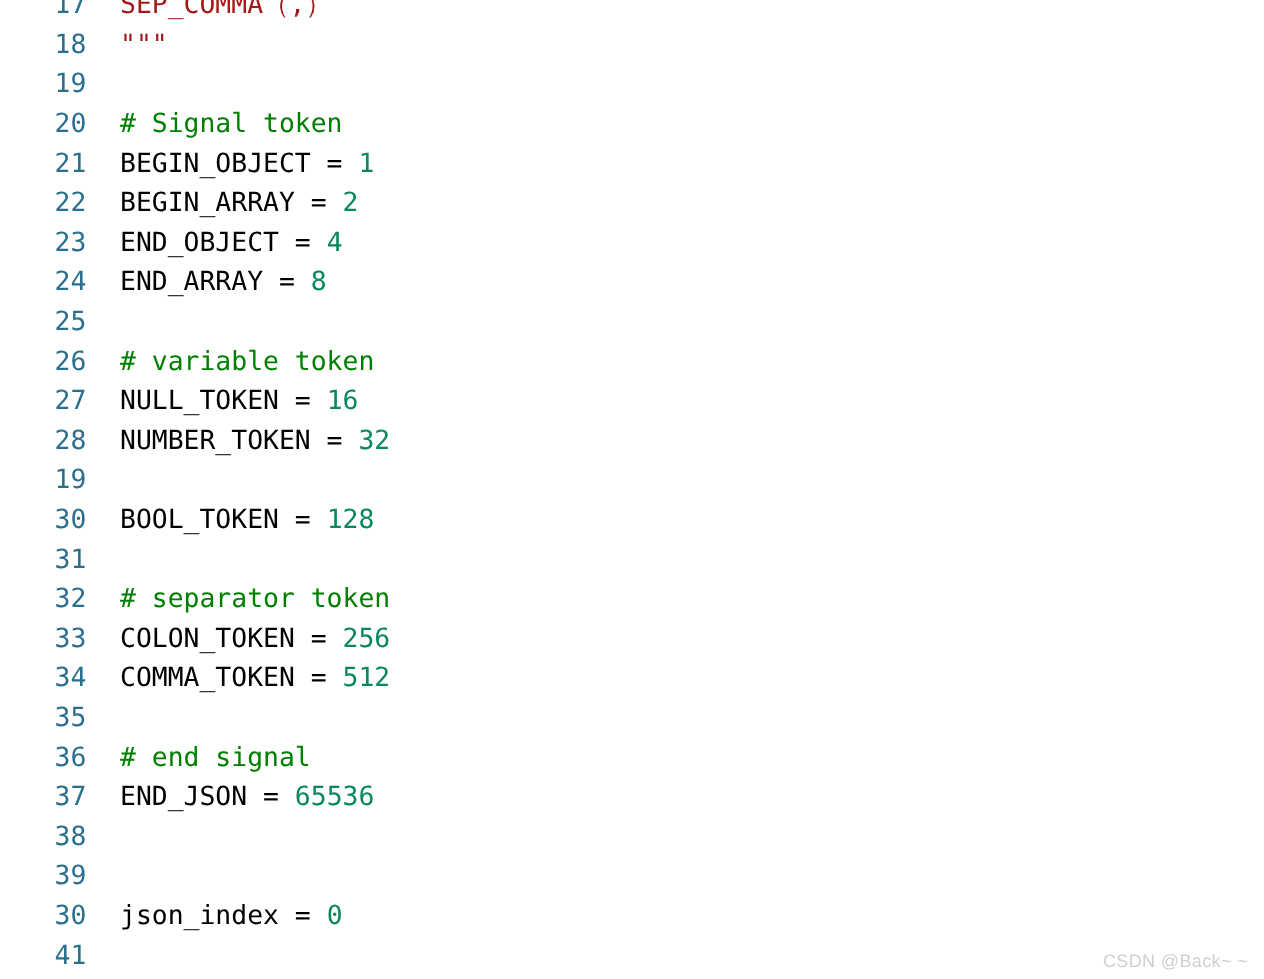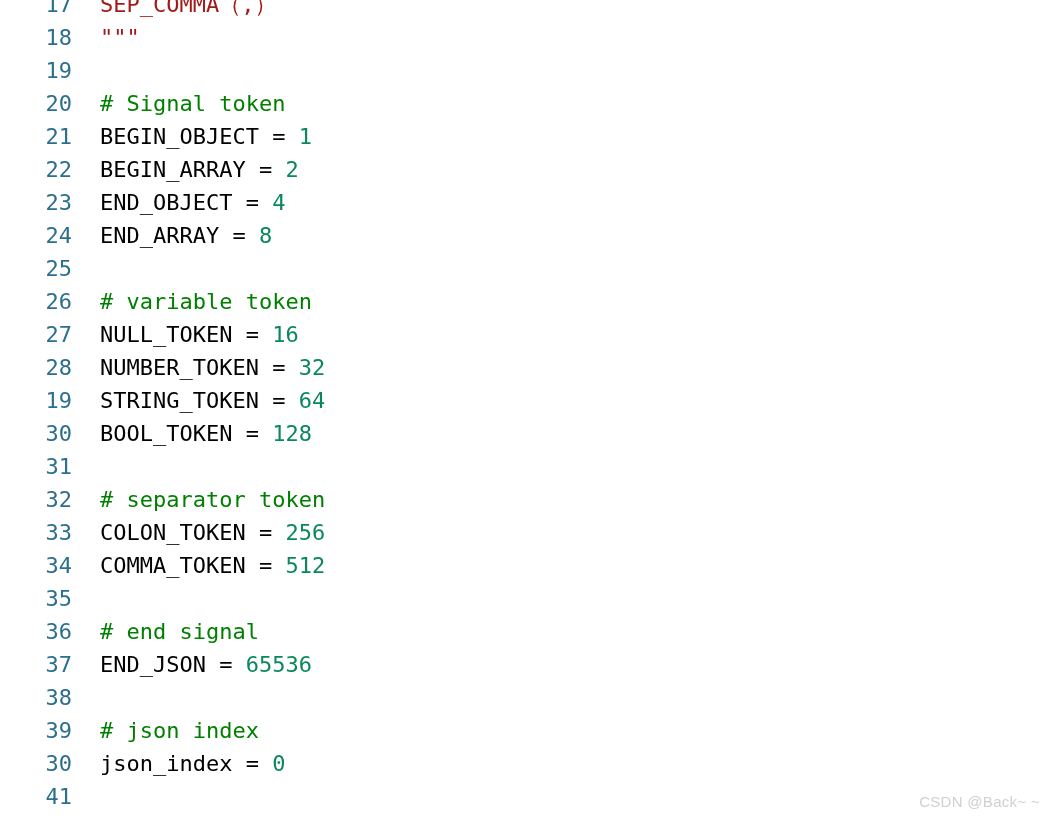--- a/index.html
+++ b/index.html
@@ -87,28 +87,28 @@
       <div class="code-line"><div class="line-number">19</div><div class="line-content"></div></div>
       <div class="code-line"><div class="line-number">20</div><div class="line-content"><span class="tok-comment"># Signal token</span></div></div>
       <div class="code-line"><div class="line-number">21</div><div class="line-content"><span class="tok-plain">BEGIN_OBJECT = </span><span class="tok-number">1</span></div></div>
       <div class="code-line"><div class="line-number">22</div><div class="line-content"><span class="tok-plain">BEGIN_ARRAY = </span><span class="tok-number">2</span></div></div>
       <div class="code-line"><div class="line-number">23</div><div class="line-content"><span class="tok-plain">END_OBJECT = </span><span class="tok-number">4</span></div></div>
       <div class="code-line"><div class="line-number">24</div><div class="line-content"><span class="tok-plain">END_ARRAY = </span><span class="tok-number">8</span></div></div>
       <div class="code-line"><div class="line-number">25</div><div class="line-content"></div></div>
       <div class="code-line"><div class="line-number">26</div><div class="line-content"><span class="tok-comment"># variable token</span></div></div>
       <div class="code-line"><div class="line-number">27</div><div class="line-content"><span class="tok-plain">NULL_TOKEN = </span><span class="tok-number">16</span></div></div>
       <div class="code-line"><div class="line-number">28</div><div class="line-content"><span class="tok-plain">NUMBER_TOKEN = </span><span class="tok-number">32</span></div></div>
-      <div class="code-line"><div class="line-number">19</div><div class="line-content"><span class="tok-plain">STRING_TOKEN = </span><span class="tok-number">64</span></div></div>
+      <div class="code-line"><div class="line-number">19</div></div>
       <div class="code-line"><div class="line-number">30</div><div class="line-content"><span class="tok-plain">BOOL_TOKEN = </span><span class="tok-number">128</span></div></div>
       <div class="code-line"><div class="line-number">31</div><div class="line-content"></div></div>
       <div class="code-line"><div class="line-number">32</div><div class="line-content"><span class="tok-comment"># separator token</span></div></div>
       <div class="code-line"><div class="line-number">33</div><div class="line-content"><span class="tok-plain">COLON_TOKEN = </span><span class="tok-number">256</span></div></div>
       <div class="code-line"><div class="line-number">34</div><div class="line-content"><span class="tok-plain">COMMA_TOKEN = </span><span class="tok-number">512</span></div></div>
       <div class="code-line"><div class="line-number">35</div><div class="line-content"></div></div>
       <div class="code-line"><div class="line-number">36</div><div class="line-content"><span class="tok-comment"># end signal</span></div></div>
       <div class="code-line"><div class="line-number">37</div><div class="line-content"><span class="tok-plain">END_JSON = </span><span class="tok-number">65536</span></div></div>
       <div class="code-line"><div class="line-number">38</div><div class="line-content"></div></div>
-      <div class="code-line"><div class="line-number">39</div><div class="line-content"><span class="tok-comment"># json index</span></div></div>
+      <div class="code-line"><div class="line-number">39</div></div>
       <div class="code-line"><div class="line-number">30</div><div class="line-content"><span class="tok-plain">json_index = </span><span class="tok-number">0</span></div></div>
       <div class="code-line"><div class="line-number">41</div><div class="line-content"></div></div>
     </div>
   <div class="watermark">CSDN @Back~ ~</div>
 </div>
 
 </body></html>

